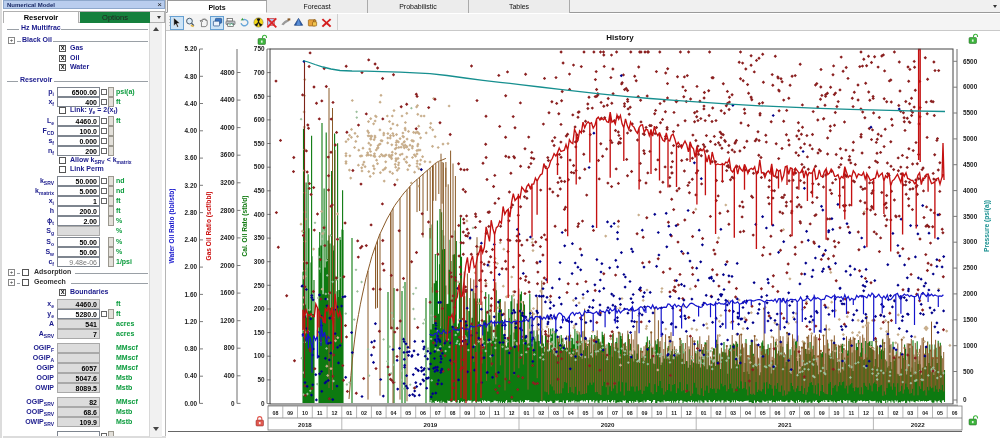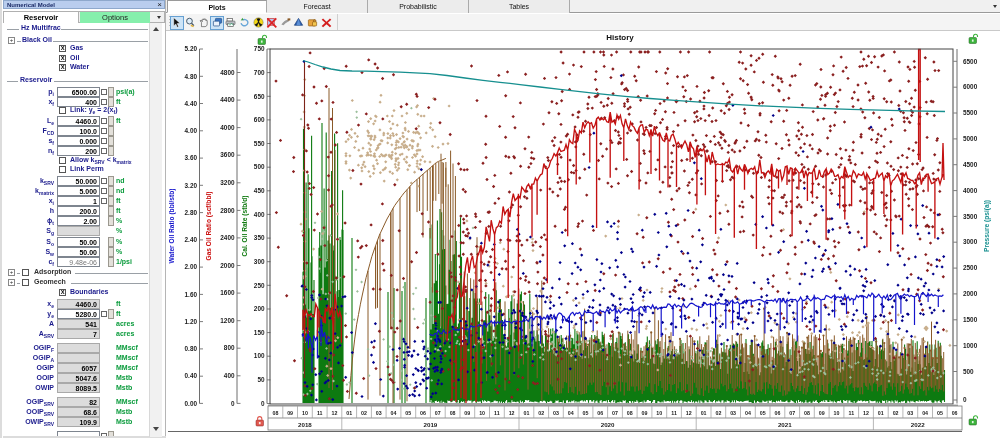--- a/index.html
+++ b/index.html
@@ -17,21 +17,21 @@
 .tbi svg{position:absolute;left:0.5px;top:0.5px}
 
 #panel{position:absolute;left:0;top:0;width:166px;height:438px;background:#fff;border-right:1px solid #b5b5b5;border-left:2px solid #dcdcdc}
 #pbot{position:absolute;left:1px;bottom:0px;width:163px;height:2px;background:#dcdcdc}
 #tbar{position:absolute;left:1px;top:0;width:162px;height:9px;background:#b9cdee;border:1px solid #8ea8cc}
 #ttext{position:absolute;left:3px;top:1px;font-size:6px;font-weight:bold;color:#1a2a66}
 #tx{position:absolute;right:2px;top:-1px;font-size:8px;color:#222}
 #tabs{position:absolute;left:1px;top:11px;width:162px;height:12px;background:#f0f0f0;border:1px solid #b0b0b0}
 .tab{position:absolute;top:0;height:11px;font-size:7.5px;text-align:center;line-height:11px}
 .tab.act{left:0;width:75px;background:#fff;font-weight:bold;color:#000;border-right:1px solid #b0b0b0}
-.tab.ina{left:76px;width:70px;color:#222;background:#86efac}
+.tab.ina{left:76px;width:70px;color:#222;background:#15803d}
 #tdrop{position:absolute;right:3px;top:4px;width:0;height:0;border-left:2.5px solid transparent;border-right:2.5px solid transparent;border-top:3.5px solid #333}
 #pbody{position:absolute;left:1px;top:23px;width:145px;height:414px;background:#fff;overflow:hidden}
 #pscroll{position:absolute;left:147px;top:23px;width:13px;height:414px;background:#f1f1f1;border-left:1px solid #d8d8d8}
 .sarr{position:absolute;left:3px;width:0;height:0;border-left:3px solid transparent;border-right:3px solid transparent}
 .sarr.up{border-bottom:4px solid #444}
 .sarr.dn{border-top:4px solid #444}
 .hrow{position:absolute;left:0;width:145px;height:9px}
 .hline{position:absolute;top:4px;height:1px;background:#9aa0a6}
 .htxt{position:absolute;top:-1px;font-size:7px;font-weight:bold;color:#333}
 .htxt.b{color:#1a1a8c}

